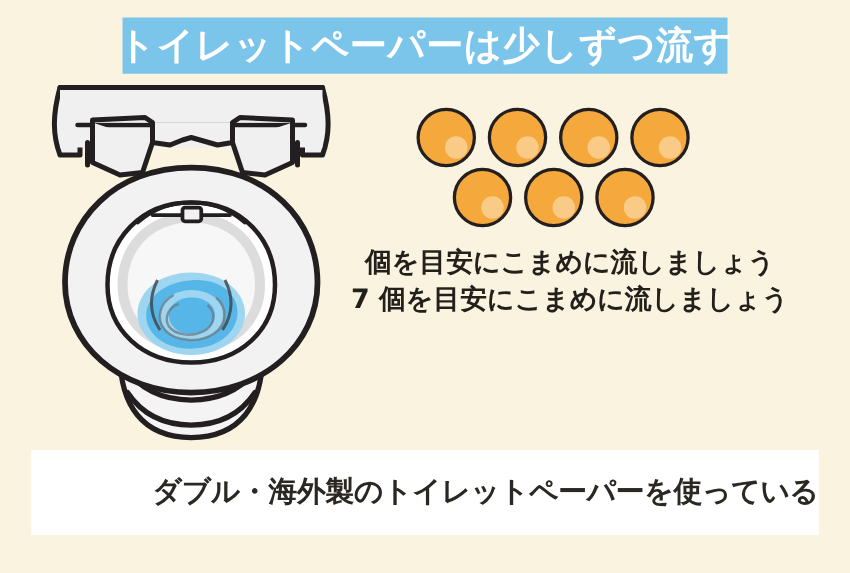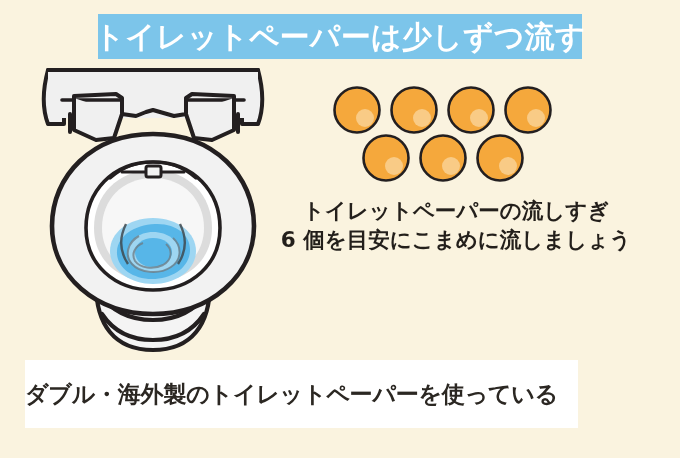--- a/index.html
+++ b/index.html
@@ -88,26 +88,26 @@
   .body-text .line {
     display: block;
     white-space: nowrap;
   }
 
   
   .note-box {
     position: absolute;
     left: 25px;
     top: 360px;
-    width: 553px;
+    width: 630px;
     height: 68px;
     background: #ffffff;
     display: flex;
     flex-direction: column;
-    align-items: flex-start;
+    align-items: flex-end;
     justify-content: center;
   }
   .note-box .line {
     display: block;
     color: #2b2722;
     font-size: 23px;
     font-weight: bold;
     line-height: 30px;
     white-space: nowrap;
     letter-spacing: -0.2px;
@@ -238,21 +238,21 @@
         </g>
         <g>
           <circle cx="168" cy="74" r="22.5" fill="#f5a83c" stroke="#231f20" stroke-width="2.6"></circle>
           <circle cx="176" cy="82" r="9" fill="#f9cb86"></circle>
         </g>
       </g>
     </svg>
   </div>
 
   <div class="body-text">
-    <span class="line">トイレットペーパーの流しすぎ</span>
-    <span class="line">6 個を目安にこまめに流しましょう</span>
+    <span class="line">個を目安にこまめに流しましょう</span>
+    <span class="line">7 個を目安にこまめに流しましょう</span>
   </div>
 
   <div class="note-box">
     <span class="line">ダブル・海外製のトイレットペーパーを使っている</span>
   </div>
 
 </div>
 
 </body></html>

